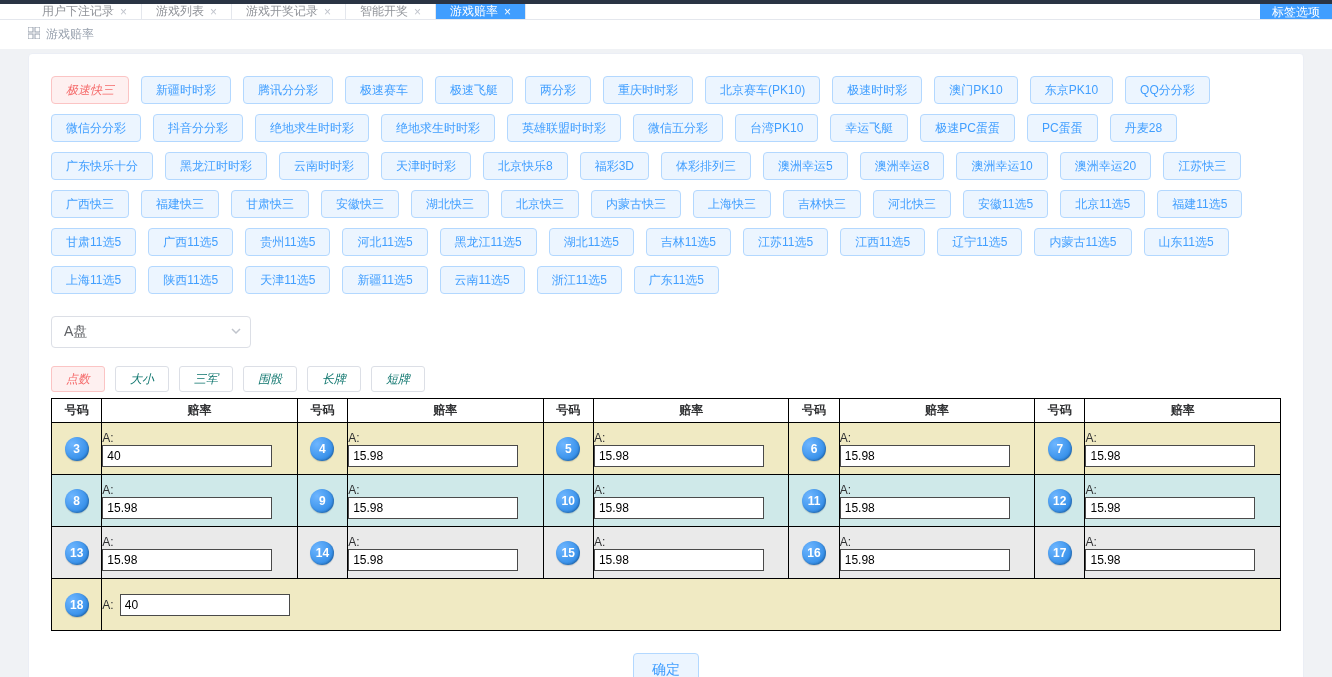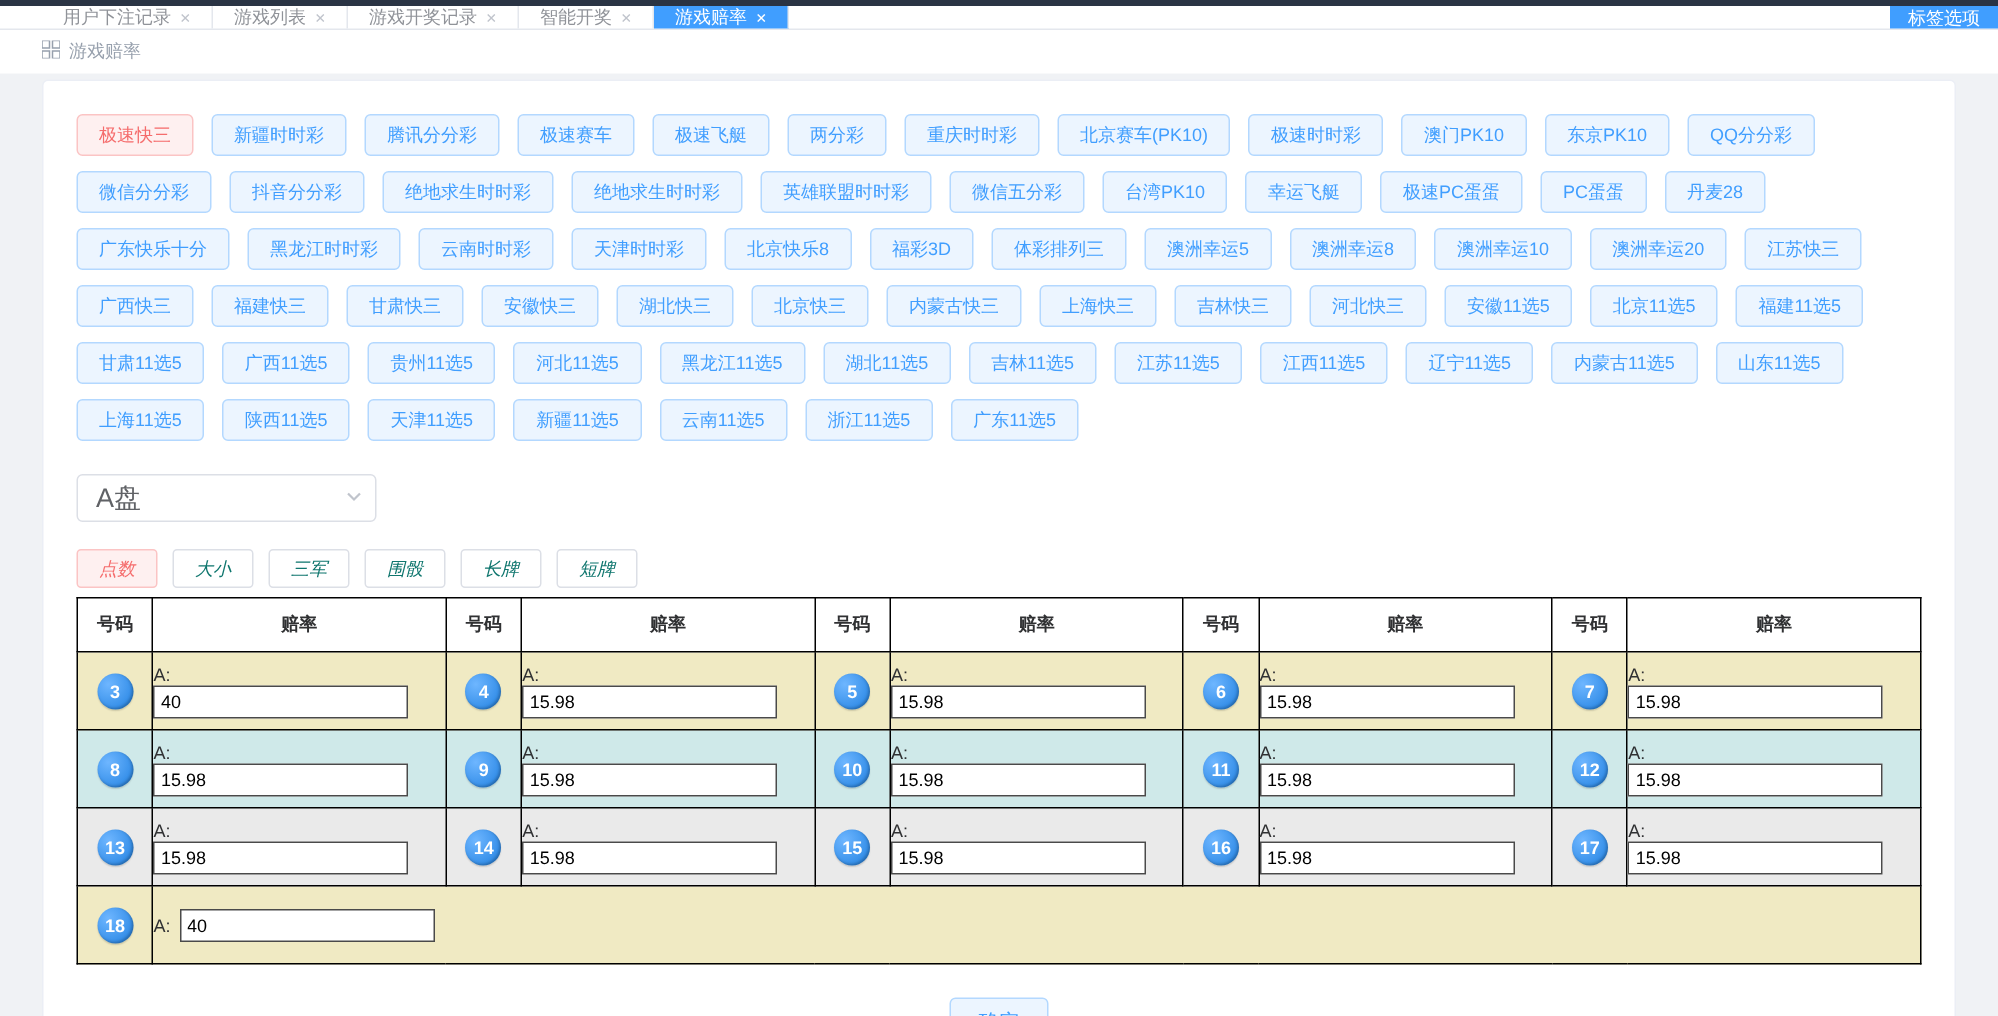--- a/index.html
+++ b/index.html
@@ -97,33 +97,34 @@
     background: #ecf5ff;
     font-size: 12px;
     border-radius: 4px;
     cursor: pointer;
     white-space: nowrap;
   }
   .pill-active {
     border: 1px solid #fbc4c4;
     color: #f56c6c;
     background: #fef0f0;
+    font-style: italic;
   }
   .select-wrap {
     position: relative;
     width: 200px;
     margin-bottom: 18px;
   }
   .select-input {
     width: 100%;
     height: 32px;
     border: 1px solid #dcdfe6;
     border-radius: 4px;
     padding: 0 30px 0 12px;
-    font-size: 18px;
+    font-size: 14px;
     color: #606266;
     background:#fff;
   }
   .select-caret {
     position: absolute;
     right: 10px;
     top: 50%;
     transform: translateY(-50%);
     color: #c0c4cc;
     font-size: 12px;
@@ -159,21 +160,21 @@
   .odds-table th, .odds-table td {
     border: 1px solid #000;
     font-size: 12px;
     padding: 0;
     vertical-align: middle;
   }
   .odds-table th {
     background: #fff;
     font-weight: bold;
     color: #303133;
-    height: 36px;
+    height: 24px;
     text-align: center;
   }
   .num-col { width: 50px; }
   .odds-col { width: 194px; }
   .num-cell {
     text-align:center;
     height:52px;
   }
   .num-ball {
     display:inline-flex;

